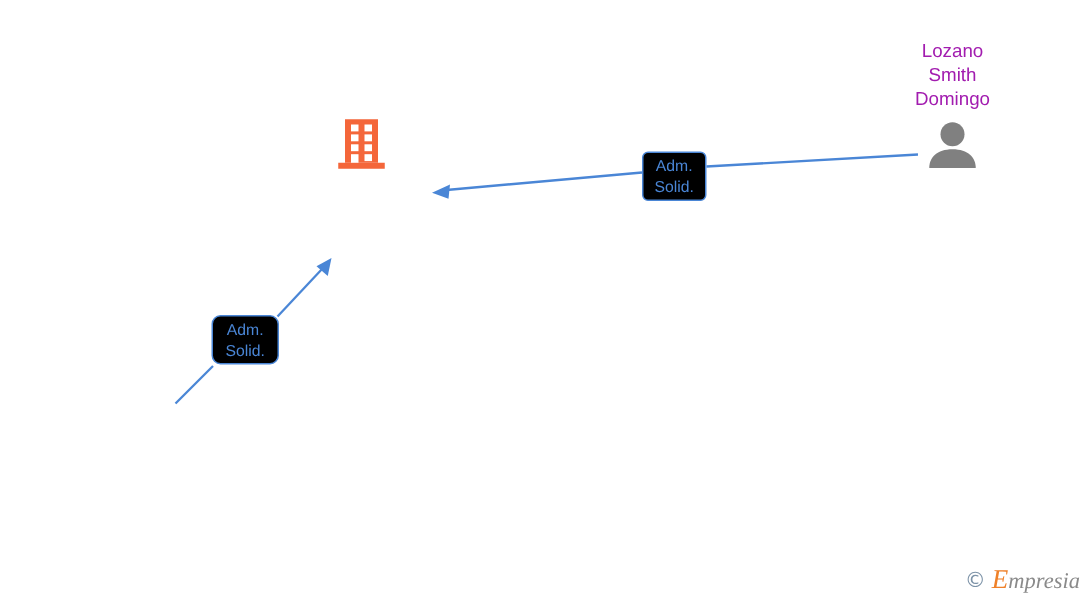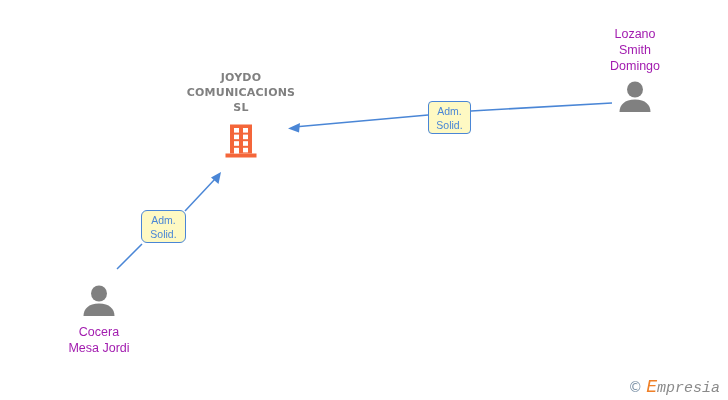--- a/index.html
+++ b/index.html
@@ -80,21 +80,21 @@
   }
   .person-node.top-right .person-icon { margin-top: 6px; }
   .person-node.bottom-left .person-label { margin-top: 6px; }
 
   
   .rel-box {
     position: absolute;
     box-sizing: border-box;
     border: 1.3px solid #4a86d6;
     border-radius: 4px;
-    background: #fef9c3;
+    background: #000000;
     color: #4a86d6;
     font-family: "Liberation Sans", sans-serif;
     font-size: 10.5px;
     line-height: 14px;
     text-align: center;
     padding: 2px 0 12px 0;
     white-space: pre-line;
     z-index: 5;
   }
   .rel-box.rel-top    { left: 428px; top: 101px; width: 43px; height: 33px; }
@@ -110,21 +110,21 @@
     gap: 4px;
     font-size: 15px;
   }
   .wm-copy {
     color: #7d93a8;
     font-family: "DejaVu Sans", sans-serif;
     font-size: 14px;
     line-height: 1;
   }
   .wm-text {
-    font-family: Liberation Mono, monospace;
+    font-family: Liberation Serif, serif;
     font-style: italic;
     font-size: 15px;
     color: #8a8a8a;
     line-height: 1;
   }
   .wm-text .wm-first {
     color: #ef8028;
     font-size: 18px;
   }
 </style>
@@ -142,23 +142,20 @@
     </g>
 
     <g>
       <line x1="117" y1="269" x2="142" y2="244" stroke="#4a86d6" stroke-width="1.5"></line>
       <line x1="185" y1="211" x2="215" y2="179" stroke="#4a86d6" stroke-width="1.5"></line>
       <polygon points="221,172 211,177.5 218.5,184" fill="#4a86d6"></polygon>
     </g>
   </svg>
 
   <div class="company-node">
-    <div class="company-title">JOYDO
-COMUNICACIONS
-SL</div>
     <svg class="company-icon" viewBox="0 0 36 36" xmlns="http://www.w3.org/2000/svg">
 
       <rect x="7" y="1.5" width="22" height="29" fill="#f4663a"></rect>
 
       <rect x="2.5" y="30.5" width="31" height="4" fill="#f4663a"></rect>
 
       <rect x="11" y="5" width="5" height="4.6" fill="#ffffff"></rect>
       <rect x="20" y="5" width="5" height="4.6" fill="#ffffff"></rect>
       <rect x="11" y="11.6" width="5" height="4.6" fill="#ffffff"></rect>
       <rect x="20" y="11.6" width="5" height="4.6" fill="#ffffff"></rect>
@@ -173,28 +170,20 @@
   <div class="person-node top-right">
     <div class="person-label">Lozano
 Smith
 Domingo</div>
     <svg class="person-icon" viewBox="0 0 40 34" xmlns="http://www.w3.org/2000/svg">
       <circle cx="20" cy="9.5" r="8" fill="#808080"></circle>
       <path d="M20 19.5 C9.5 19.5 4.5 25 4.5 32 L35.5 32 C35.5 25 30.5 19.5 20 19.5 Z" fill="#808080"></path>
     </svg>
   </div>
 
-  <div class="person-node bottom-left">
-    <svg class="person-icon" viewBox="0 0 40 34" xmlns="http://www.w3.org/2000/svg">
-      <circle cx="20" cy="9.5" r="8" fill="#808080"></circle>
-      <path d="M20 19.5 C9.5 19.5 4.5 25 4.5 32 L35.5 32 C35.5 25 30.5 19.5 20 19.5 Z" fill="#808080"></path>
-    </svg>
-    <div class="person-label">Cocera
-Mesa Jordi</div>
-  </div>
 
   <div class="rel-box rel-top">Adm.
 Solid.</div>
 
   <div class="rel-box rel-bottom">Adm.
 Solid.</div>
 
   <div class="watermark">
     <span class="wm-copy">©</span>
     <span class="wm-text"><span class="wm-first">E</span><span>mpresia</span></span>

